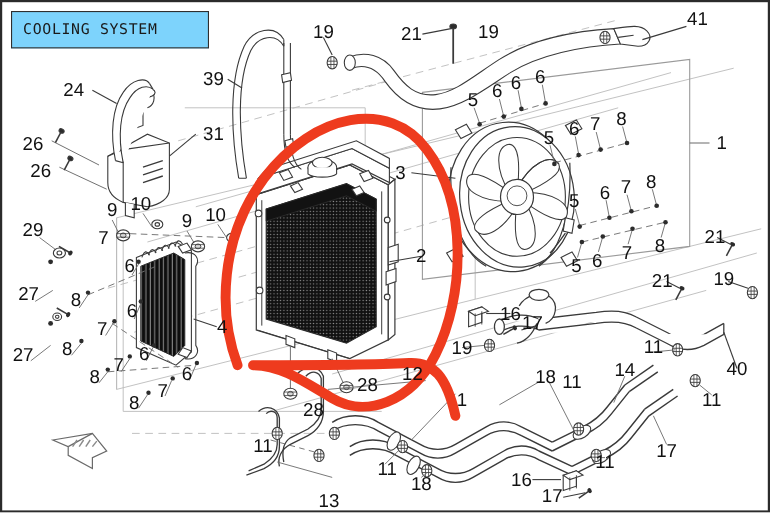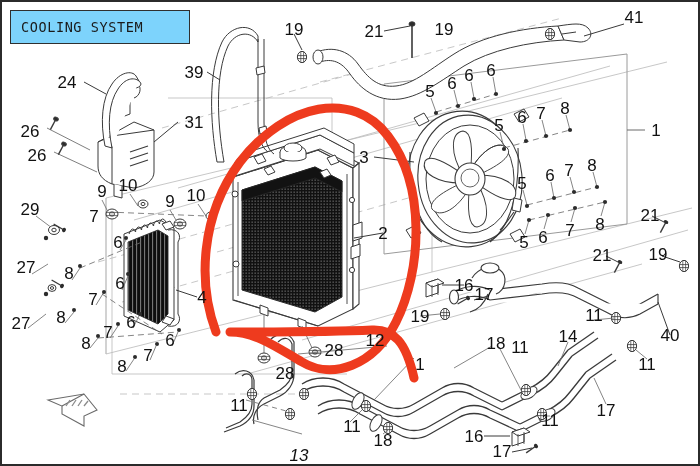--- a/index.html
+++ b/index.html
@@ -612,18 +612,18 @@
       <div class="lbl" style="left: 592px; top: 313px;">11</div>
       <div class="lbl" style="left: 645px; top: 362px;">11</div>
       <div class="lbl" style="left: 668px; top: 333px;">40</div>
       <div class="lbl" style="left: 604px; top: 408px;">17</div>
       <div class="lbl" style="left: 548px; top: 418px;">11</div>
       <div class="lbl" style="left: 472px; top: 434px;">16</div>
       <div class="lbl" style="left: 500px; top: 449px;">17</div>
       <div class="lbl" style="left: 332px; top: 348px;">28</div>
       <div class="lbl" style="left: 283px; top: 371px;">28</div>
       <div class="lbl" style="left: 237px; top: 403px;">11</div>
-      <div class="lbl" style="left: 297px; top: 453px; font-style: italic;">13</div>
+      <div class="lbl" style="left: 297px; top: 453px;">13</div>
       <div class="lbl" style="left: 350px; top: 424px;">11</div>
       <div class="lbl" style="left: 381px; top: 438px;">18</div>
     </div>
 
 </div>
 
 </body></html>

